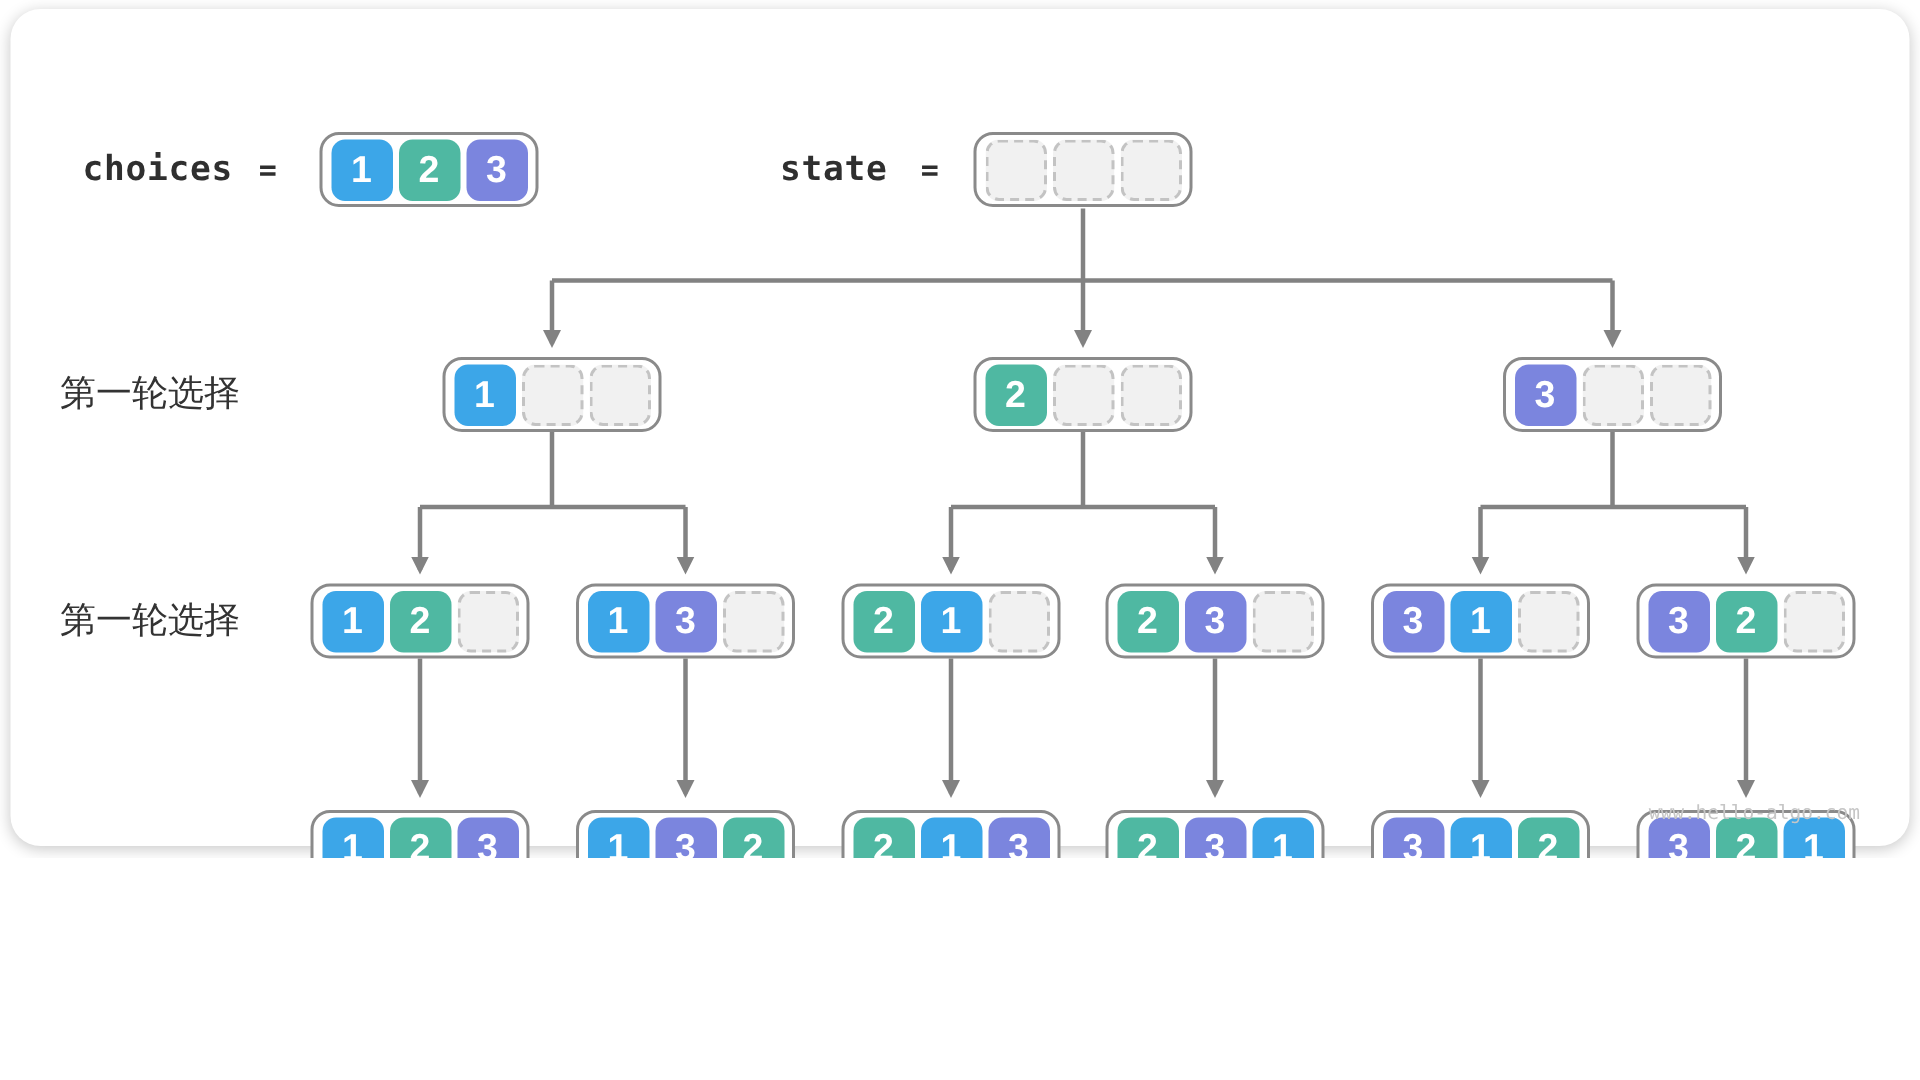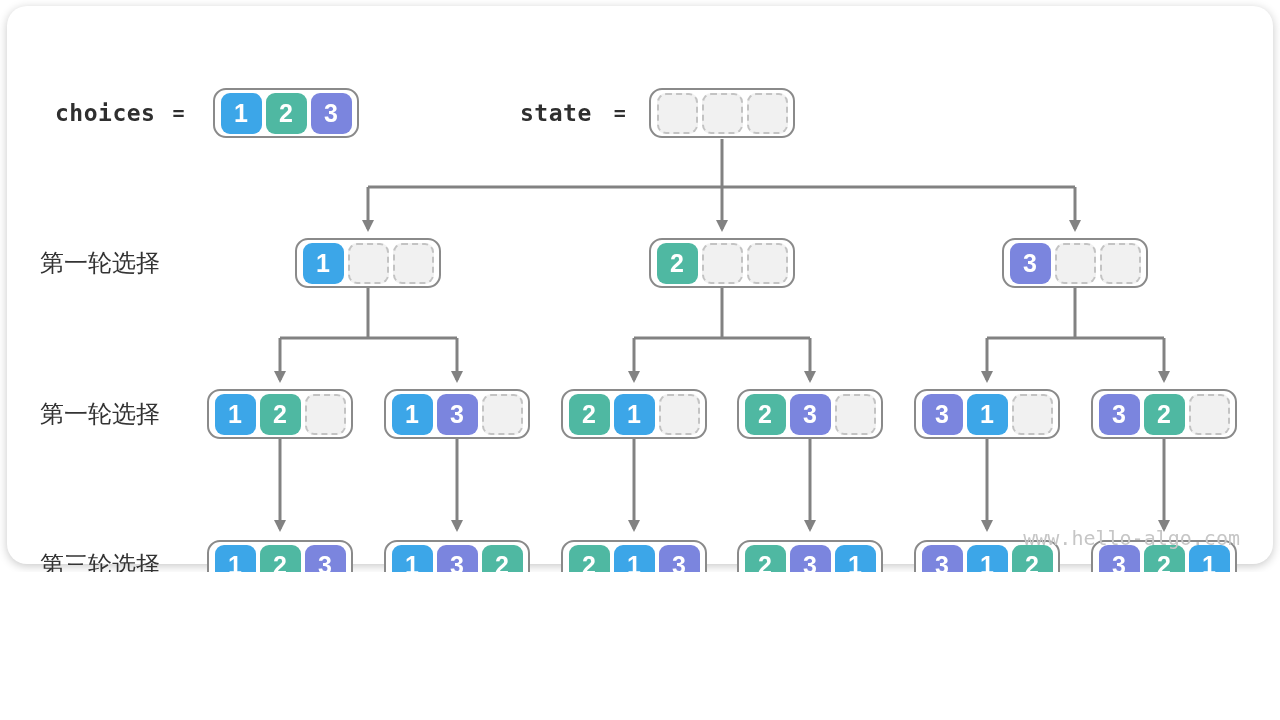--- a/index.html
+++ b/index.html
@@ -57,21 +57,21 @@
   
   svg.connectors{position:absolute;left:0;top:0;pointer-events:none;}
   svg.connectors path, svg.connectors line{
     stroke:var(--line,#828282);stroke-width:3;fill:none;
   }
   svg.connectors .arrowhead{fill:var(--line,#828282);stroke:none;}
   
   .watermark{
     position:absolute;right:40px;bottom:22px;
     font-family:"DejaVu Sans Mono","Liberation Mono",monospace;
-    font-size:20px;color:var(--watermark,#c6c6c6);
+    font-size:13px;color:var(--watermark,#c6c6c6);
   }
 </style>
 </head>
 <body>
 
 <div class="stage">
   <div class="card"></div>
 
   <svg class="connectors" width="1280" height="720">
     <defs>
@@ -119,21 +119,20 @@
     <span class="eq-sign">=</span>
   </div>
   <div class="node" style="left:722px;top:88px;">
     <span class="cell empty"></span>
     <span class="cell empty"></span>
     <span class="cell empty"></span>
   </div>
 
   <div class="round-label" style="top:238px;">第一轮选择</div>
   <div class="round-label" style="top:389px;">第一轮选择</div>
-  <div class="round-label" style="top:540px;">第三轮选择</div>
 
   <div class="node" style="left:368px;top:238px;">
     <span class="cell" style="background: rgb(60, 166, 232);">1</span>
     <span class="cell empty"></span>
     <span class="cell empty"></span>
   </div>
   <div class="node" style="left:722px;top:238px;">
     <span class="cell" style="background: rgb(79, 184, 162);">2</span>
     <span class="cell empty"></span>
     <span class="cell empty"></span>

